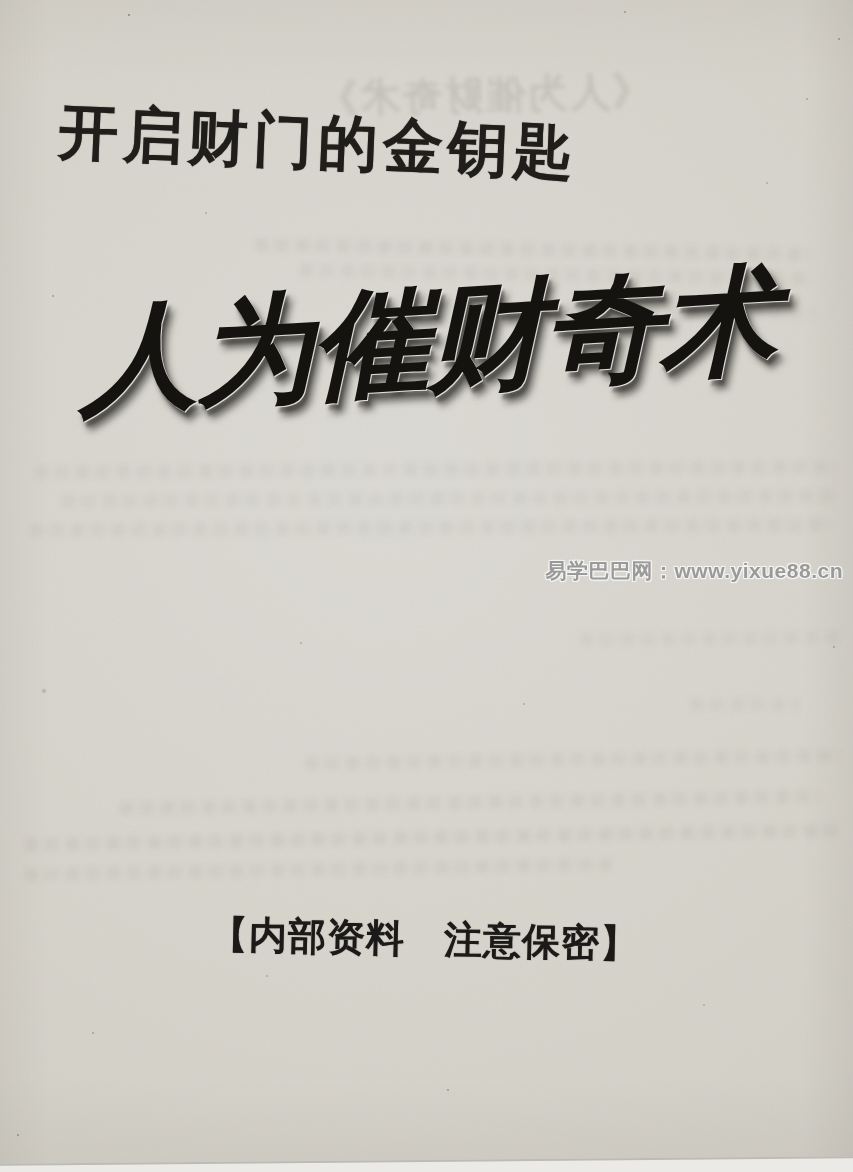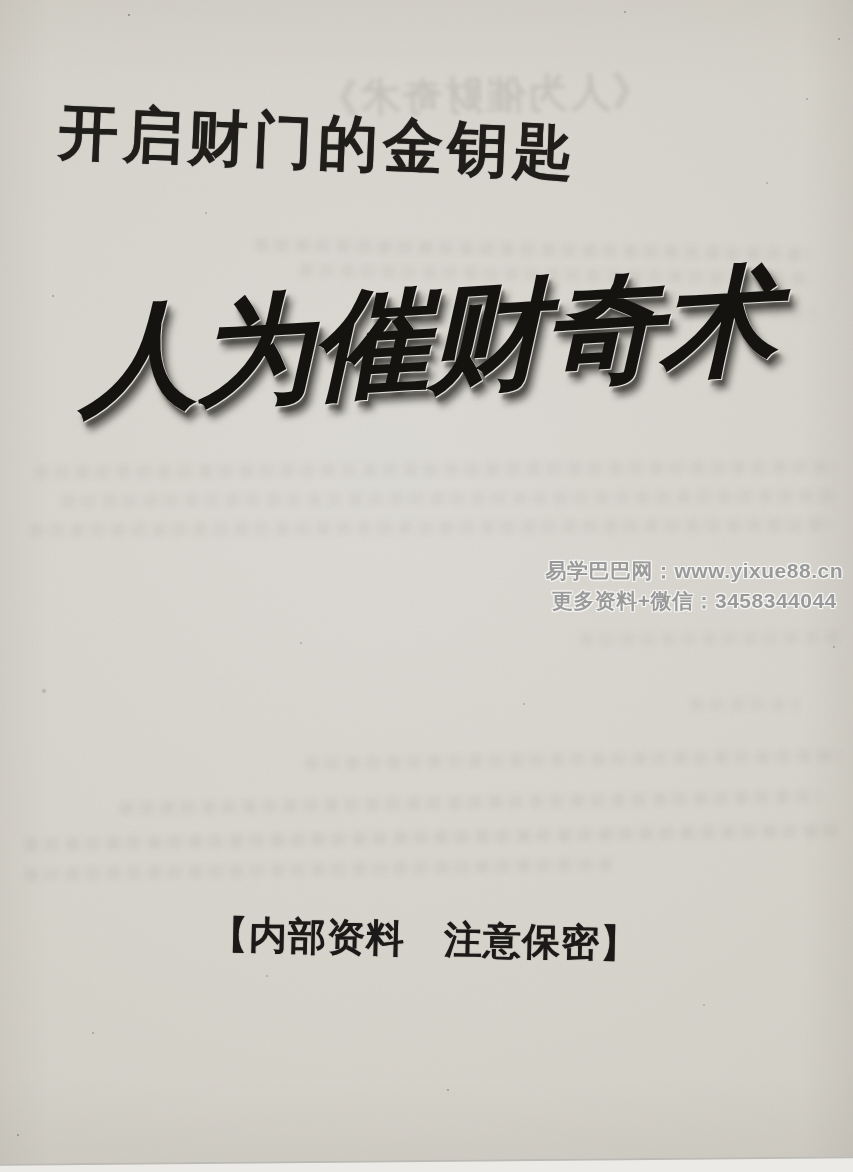--- a/index.html
+++ b/index.html
@@ -81,21 +81,21 @@
     text-shadow:
       1px 1px 0 rgba(236,234,228,0.9),
       6px 10px 7px rgba(20,18,15,0.55),
       3px 6px 3px rgba(20,18,15,0.35);
   }
 
   .watermark {
     position: absolute;
     top: 556px;
     right: 10px;
-    text-align: center;
+    text-align: right;
     font-size: 21px;
     font-weight: bold;
     line-height: 30px;
     letter-spacing: 0.5px;
     color: #9a9a9a;
     text-shadow:
       -1px -1px 0 #f4f4f2,
        1px -1px 0 #f4f4f2,
       -1px  1px 0 #f4f4f2,
        1px  1px 0 #f4f4f2,
@@ -196,21 +196,20 @@
   <div class="bl" style="left:25px;  top:863px; width:590px; opacity:0.13; transform:rotate(-1deg);"></div>
 
   <div class="ghost-title">《人为催财奇术》</div>
 
   <h1 class="heading">开启财门的金钥匙</h1>
 
   <div class="main-title">人为催财奇术</div>
 
   <div class="watermark">
     <div>易学巴巴网：www.yixue88.cn</div>
-    <div>更多资料+微信：3458344044</div>
   </div>
 
   <div class="notice">【内部资料　注意保密】</div>
 
   <div class="specks"></div>
   <div class="bottom-edge"></div>
 
 </div>
 
 </body></html>

